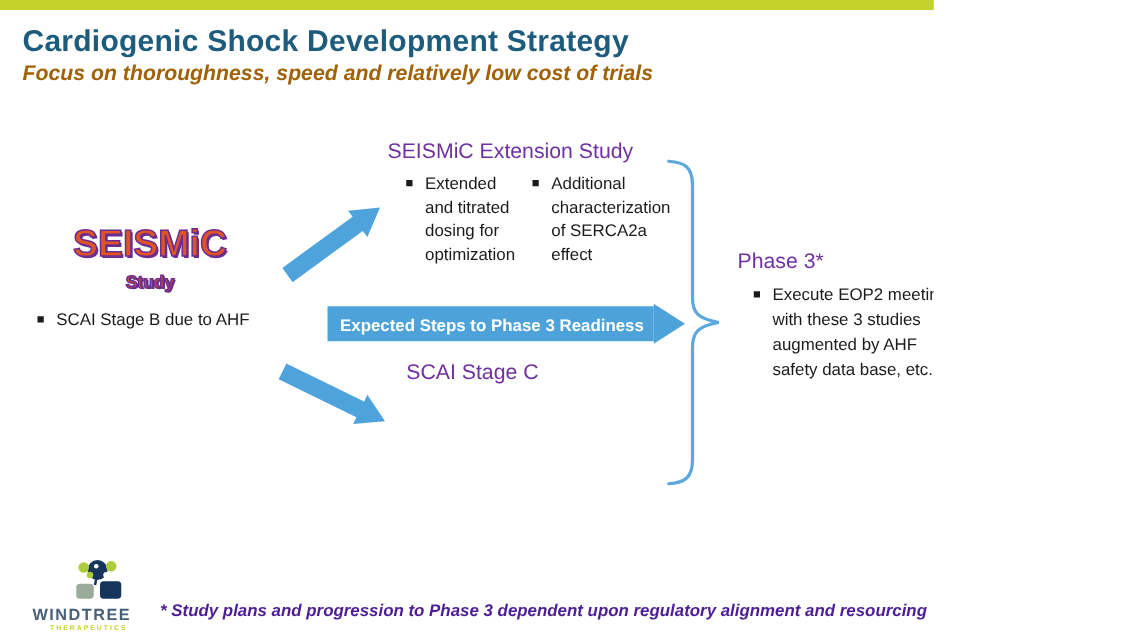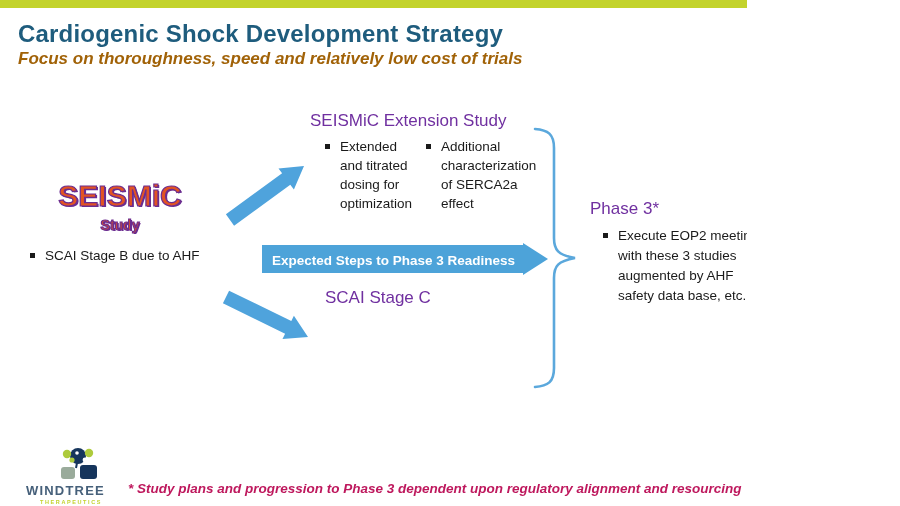--- a/index.html
+++ b/index.html
@@ -42,21 +42,21 @@
   .banner{position:absolute;left:262px;top:243px;display:flex;align-items:center;}
   .banner-body{background:#4da3d9;color:#fff;font-size:13.5px;font-weight:bold;
                padding:2px 8px 0 10px;height:26px;display:flex;align-items:center;white-space:nowrap;}
   .banner-head{width:0;height:0;border-top:16px solid transparent;border-bottom:16px solid transparent;
                border-left:25px solid #4da3d9;}
 
   .brace{position:absolute;left:532px;top:126px;}
 
   
   .footnote{position:absolute;left:128px;top:481px;font-size:13.5px;font-weight:bold;
-            font-style:italic;color:#be185d;}
+            font-style:italic;color:#4c1d95;}
   .logo{position:absolute;left:26px;top:447px;width:76px;text-align:right;}
   .logo-name{font-size:13px;font-weight:bold;color:#46607a;letter-spacing:1.2px;line-height:14px;}
   .logo-sub{font-size:5.5px;font-weight:bold;color:#c3d32c;letter-spacing:1.6px;line-height:8px;}
   .page-box{position:absolute;left:855px;top:467px;width:30px;height:27px;background:#fff;
             border:2px solid #d3e06c;border-radius:6px;display:flex;align-items:center;
             justify-content:center;font-size:10.5px;color:#444;}
 </style>
 </head>
 <body>
 

